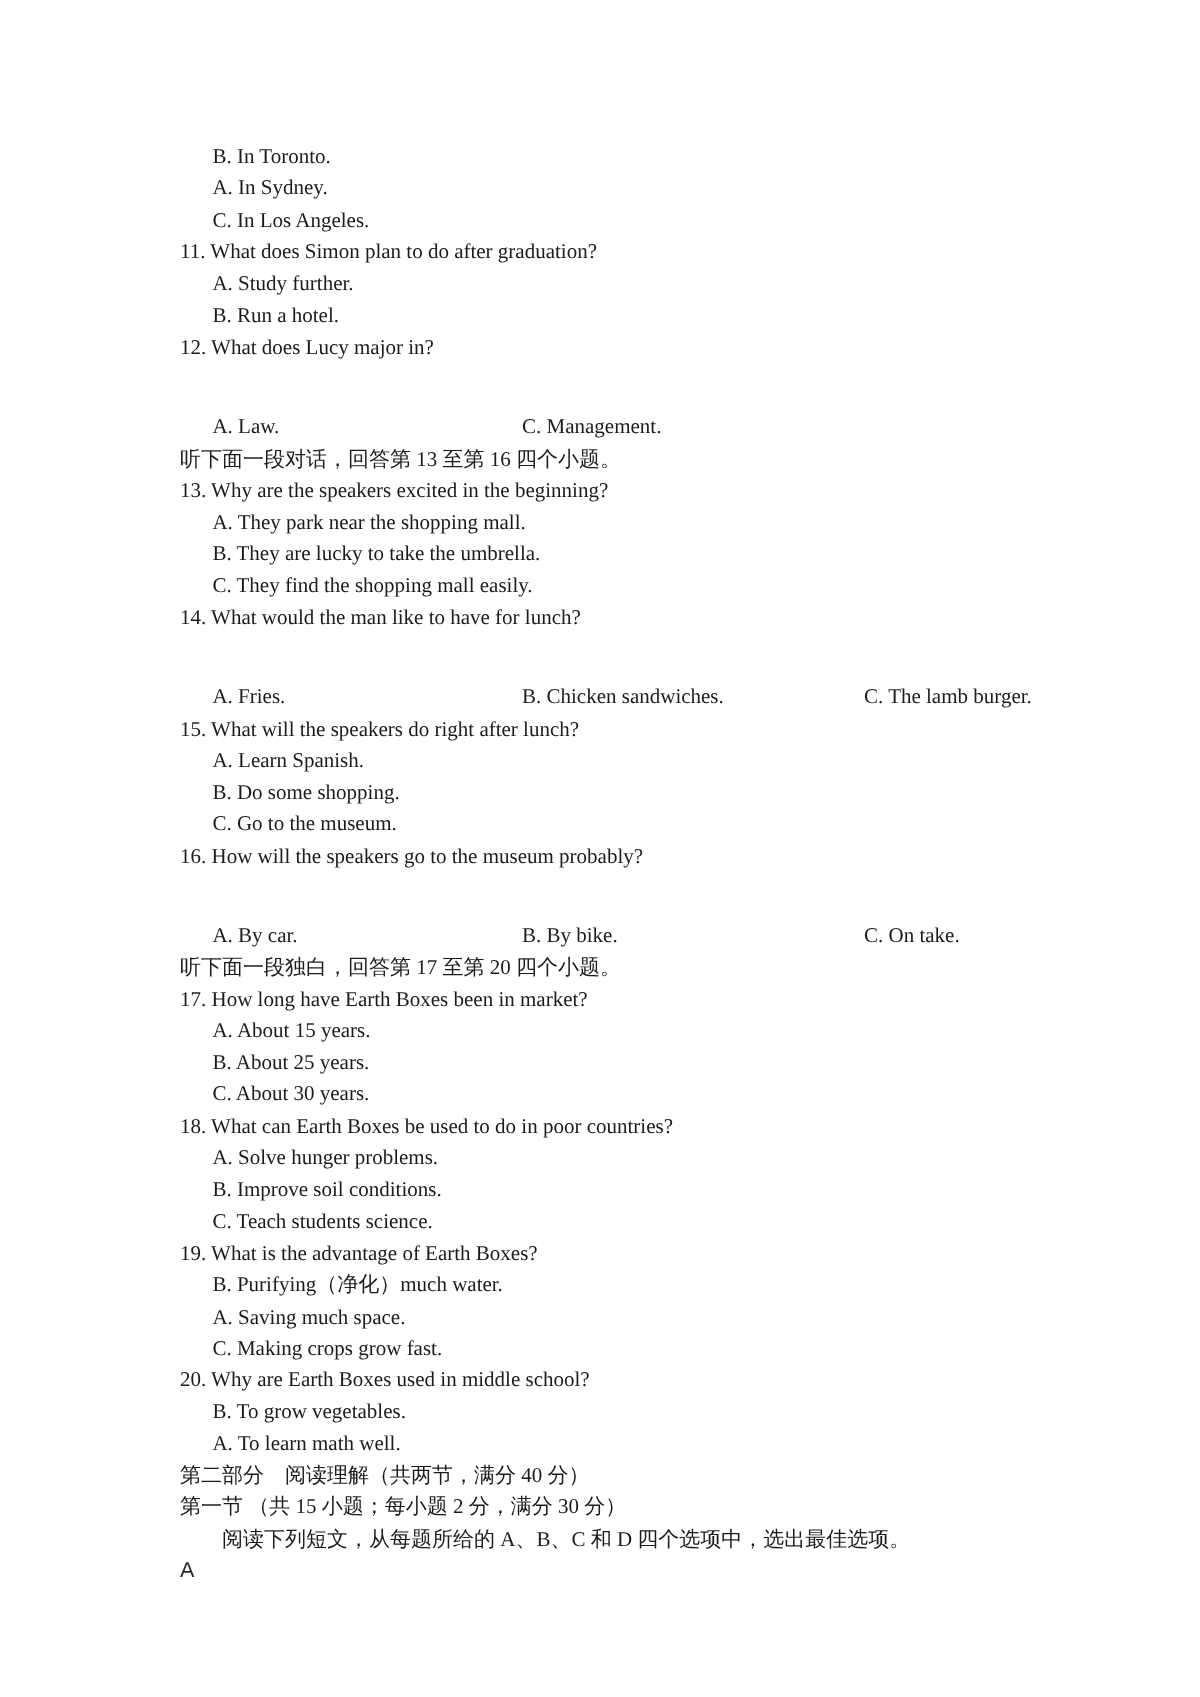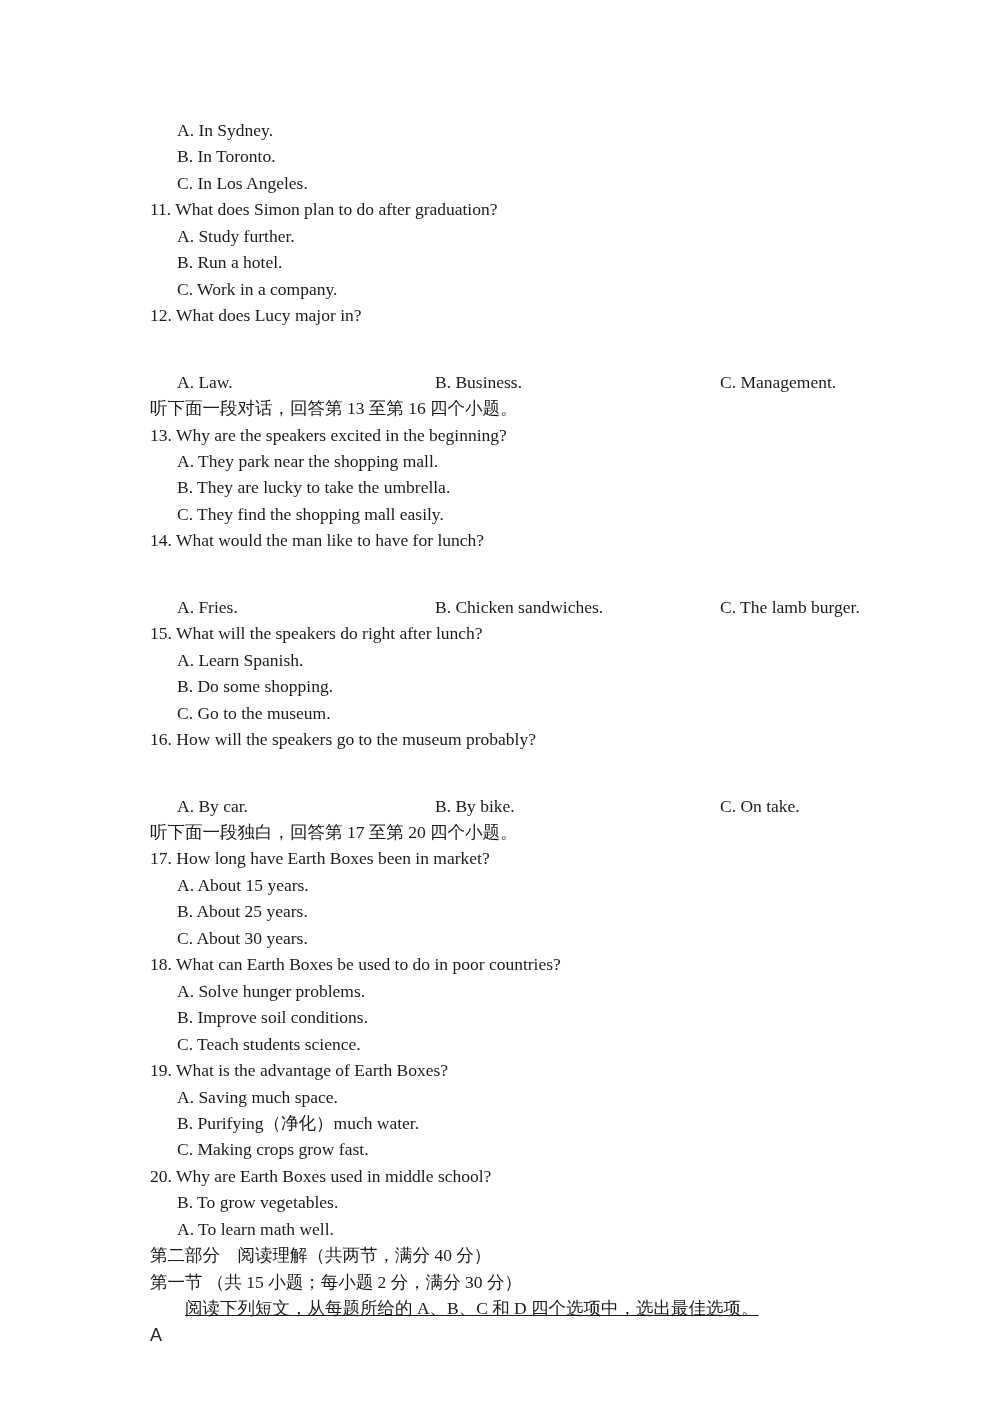--- a/index.html
+++ b/index.html
@@ -23,41 +23,40 @@
   .line { white-space: pre-wrap; }
   .line.question { padding-left: 0; }
   .line.option { padding-left: 27px; }
   .line.options-row {
     display: grid;
     grid-template-columns: 258px 285px 1fr;
     padding-left: 27px;
     margin-top: 40px;
   }
   .line.cn { padding-left: 0; }
-  .line.cn-indent { padding-left: 35px; text-decoration: underline; }
+  .line.cn-indent { padding-left: 35px; }
   .line.label {
     font-family: "Liberation Sans", "DejaVu Sans", sans-serif;
     font-size: 18px;
     color: #2a2a2a;
   }
 </style>
 </head>
 <body>
 
 <div class="page">
   <div class="doc">
+      <div class="line option">B. In Toronto.</div>
       <div class="line option">A. In Sydney.</div>
-      <div class="line option">B. In Toronto.</div>
       <div class="line option">C. In Los Angeles.</div>
       <div class="line question">11. What does Simon plan to do after graduation?</div>
       <div class="line option">A. Study further.</div>
       <div class="line option">B. Run a hotel.</div>
-      <div class="line option">C. Work in a company.</div>
       <div class="line question">12. What does Lucy major in?</div>
-      <div class="line options-row"><span class="option-cell">A. Law.</span><span class="option-cell">B. Business.</span><span class="option-cell">C. Management.</span></div>
+      <div class="line options-row"><span class="option-cell">A. Law.</span><span class="option-cell">C. Management.</span></div>
       <div class="line cn">听下面一段对话，回答第 13 至第 16 四个小题。</div>
       <div class="line question">13. Why are the speakers excited in the beginning?</div>
       <div class="line option">A. They park near the shopping mall.</div>
       <div class="line option">B. They are lucky to take the umbrella.</div>
       <div class="line option">C. They find the shopping mall easily.</div>
       <div class="line question">14. What would the man like to have for lunch?</div>
       <div class="line options-row"><span class="option-cell">A. Fries.</span><span class="option-cell">B. Chicken sandwiches.</span><span class="option-cell">C. The lamb burger.</span></div>
       <div class="line question">15. What will the speakers do right after lunch?</div>
       <div class="line option">A. Learn Spanish.</div>
       <div class="line option">B. Do some shopping.</div>
@@ -67,22 +66,22 @@
       <div class="line cn">听下面一段独白，回答第 17 至第 20 四个小题。</div>
       <div class="line question">17. How long have Earth Boxes been in market?</div>
       <div class="line option">A. About 15 years.</div>
       <div class="line option">B. About 25 years.</div>
       <div class="line option">C. About 30 years.</div>
       <div class="line question">18. What can Earth Boxes be used to do in poor countries?</div>
       <div class="line option">A. Solve hunger problems.</div>
       <div class="line option">B. Improve soil conditions.</div>
       <div class="line option">C. Teach students science.</div>
       <div class="line question">19. What is the advantage of Earth Boxes?</div>
+      <div class="line option">B. Purifying（净化）much water.</div>
       <div class="line option">A. Saving much space.</div>
-      <div class="line option">B. Purifying（净化）much water.</div>
       <div class="line option">C. Making crops grow fast.</div>
       <div class="line question">20. Why are Earth Boxes used in middle school?</div>
       <div class="line option">B. To grow vegetables.</div>
       <div class="line option">A. To learn math well.</div>
       <div class="line cn">第二部分　阅读理解（共两节，满分 40 分）</div>
       <div class="line cn">第一节 （共 15 小题；每小题 2 分，满分 30 分）</div>
       <div class="line cn-indent">阅读下列短文，从每题所给的 A、B、C 和 D 四个选项中，选出最佳选项。</div>
       <div class="line label">A</div>
     </div>
 </div>

